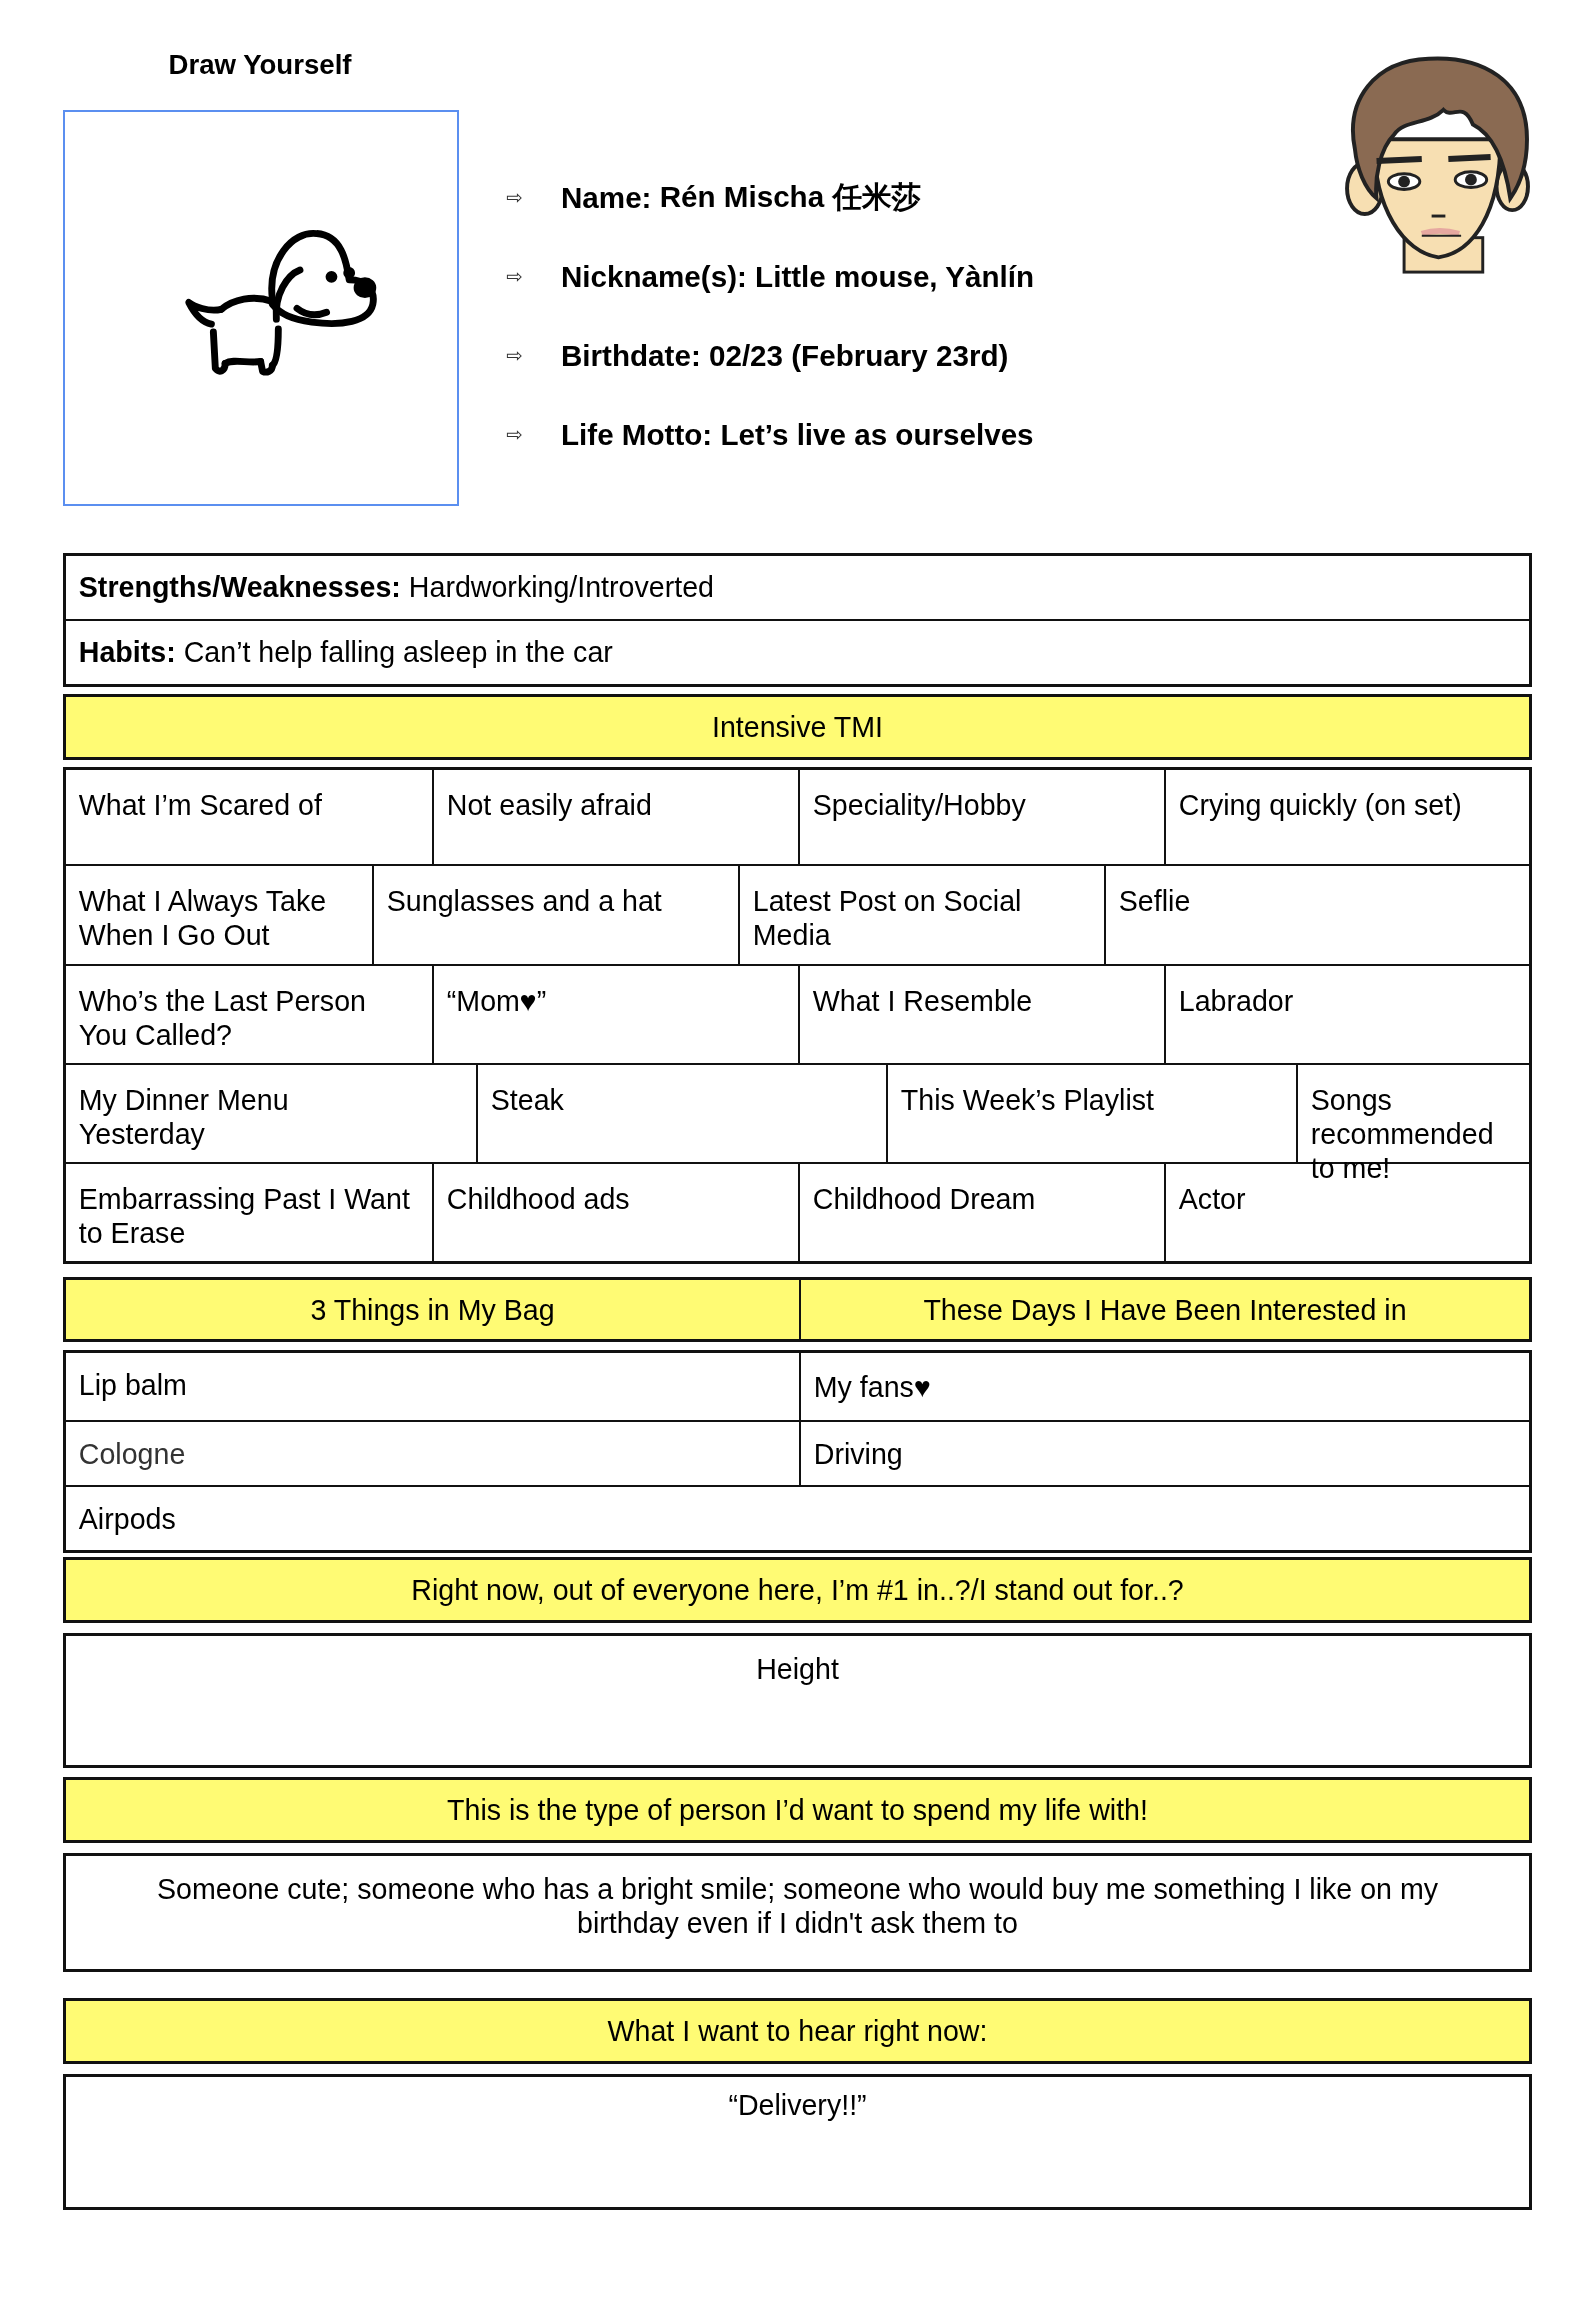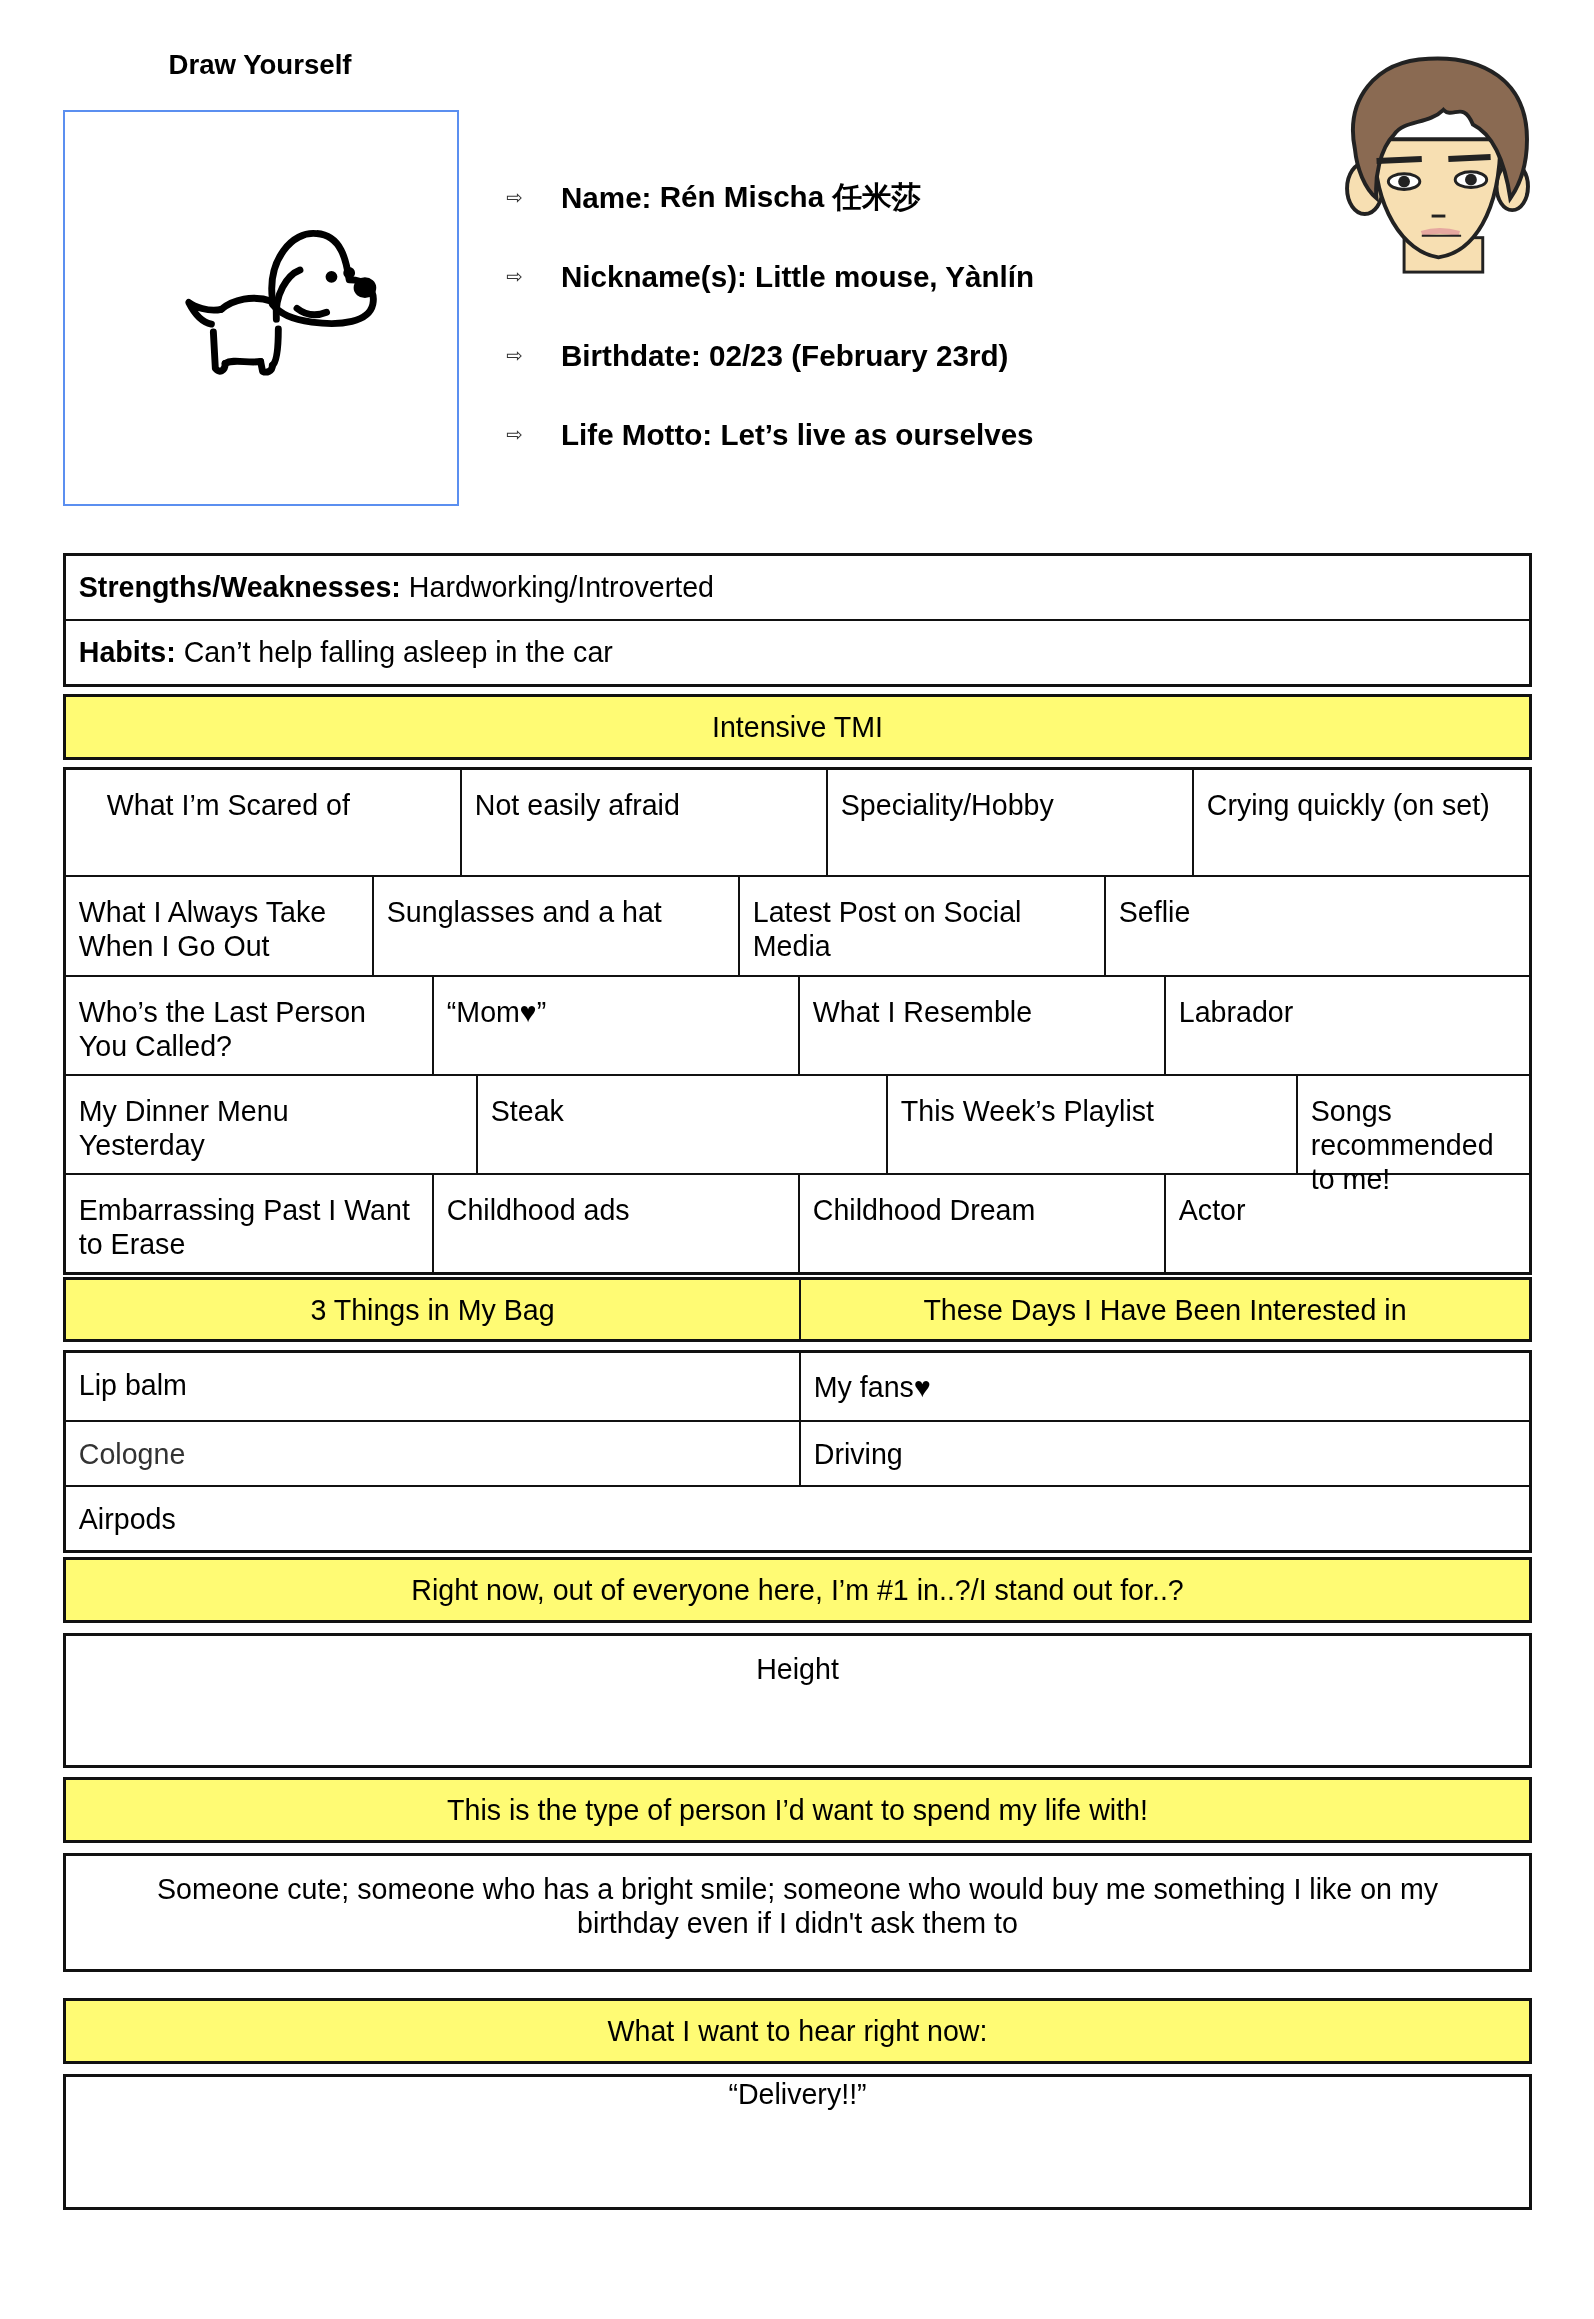--- a/index.html
+++ b/index.html
@@ -119,21 +119,21 @@
       <span>Can’t help falling asleep in the car</span>
     </div>
   </div>
 </div>
 
 <div class="tbl yellow mid" style="top:694px; height:66px;">
   <span style="font-size:28.6px;">Intensive TMI</span>
 </div>
 
 <div class="tbl" style="top:767px;">
-  <div class="row" style="height:105px;margin-left:28px;">
+  <div class="row" style="height:94px;">
     <div class="cell" style="width:366px;">What I’m Scared of</div>
     <div class="cell" style="width:366px;">Not easily afraid</div>
     <div class="cell" style="width:366px;">Speciality/Hobby</div>
     <div class="cell" style="flex:1;">Crying quickly (on set)</div>
   </div>
   <div class="row" style="height:100px;">
     <div class="cell" style="width:306px;">What I Always Take When I Go Out</div>
     <div class="cell" style="width:366px;">Sunglasses and a hat</div>
     <div class="cell" style="width:366px;">Latest Post on Social Media</div>
     <div class="cell" style="flex:1;">Seflie</div>
@@ -190,15 +190,15 @@
   <span style="font-size:28.6px;">This is the type of person I’d want to spend my life with!</span>
 </div>
 <div class="tbl center" style="top:1853px; height:119px;">
   <div style="font-size:28.6px; line-height:34px; padding:15.8px 59px 0;">Someone cute; someone who has a bright smile; someone who would buy me something I like on my birthday even if I didn't ask them to</div>
 </div>
 
 <div class="tbl yellow mid" style="top:1998px; height:66px;">
   <span style="font-size:28.6px;">What I want to hear right now:</span>
 </div>
 <div class="tbl center" style="top:2074px; height:136px;">
-  <div style="font-size:28.6px; padding-top:1px;">“Delivery!!”</div>
+  <div style="font-size:28.6px; padding-top:12px;">“Delivery!!”</div>
 </div>
 
 
 </body></html>

